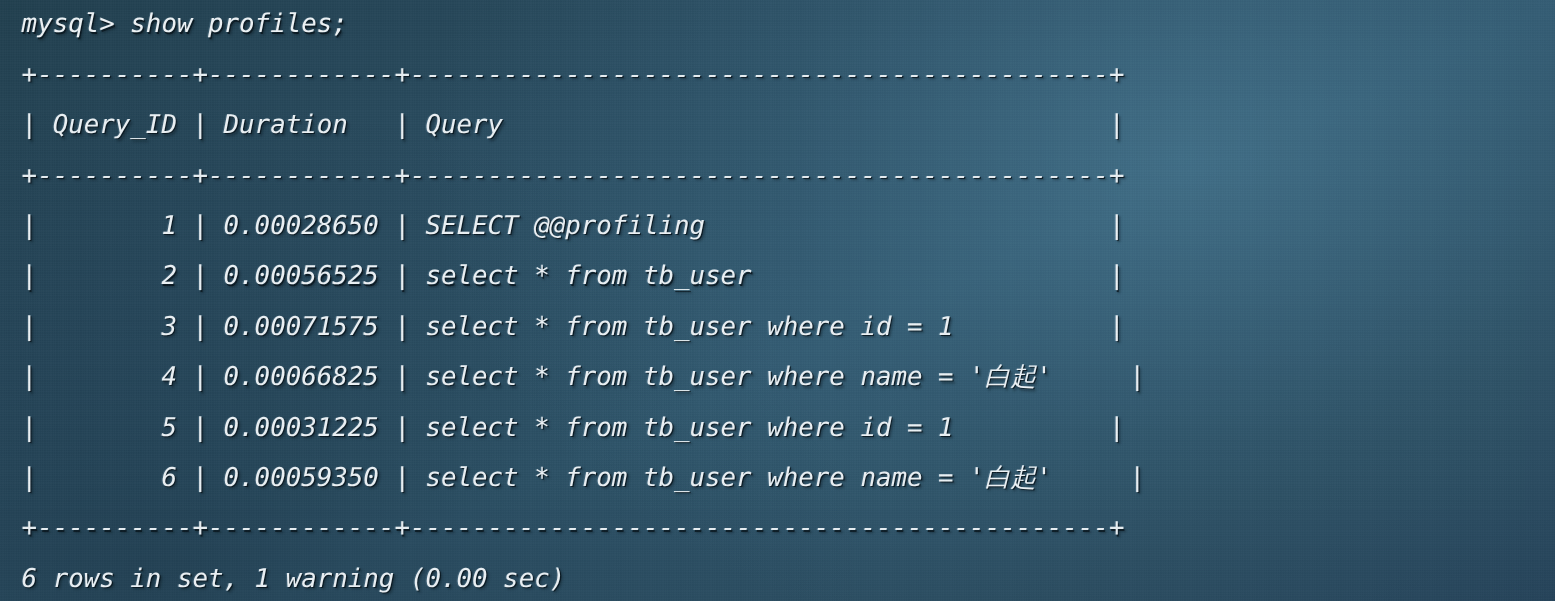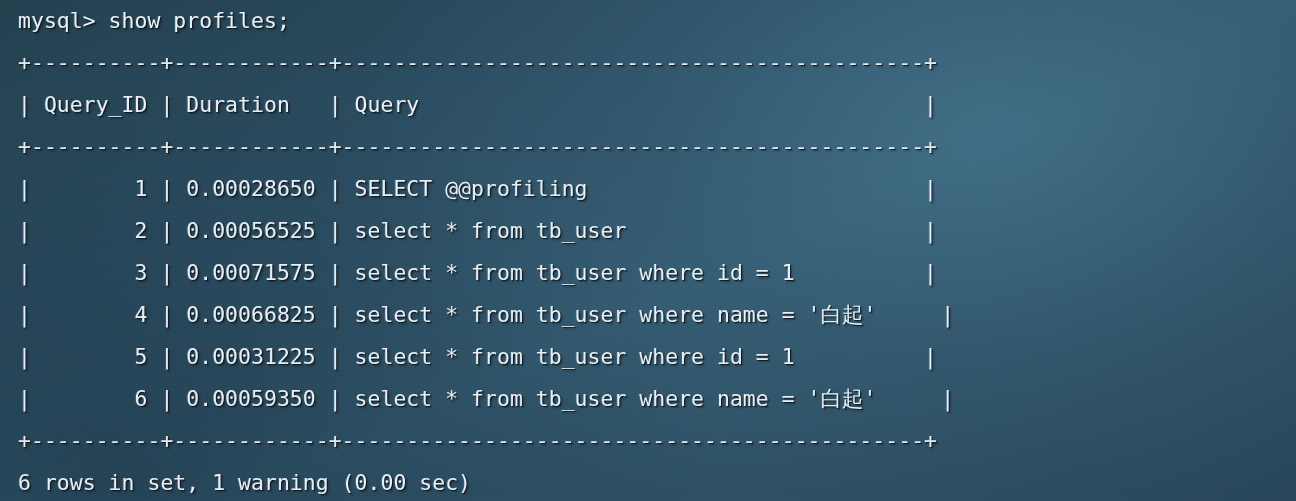--- a/index.html
+++ b/index.html
@@ -54,20 +54,21 @@
   .term-line {
     display: block;
     height: 42px;
     line-height: 42px;
     white-space: pre;
     text-shadow:
       1px 1px 0 rgba(8,20,28,0.80),
       2px 2px 2px rgba(8,20,28,0.45),
       -1px 0 0 rgba(150,190,215,0.18);
     color: #eaf0f4;
+    font-style: italic;
   }
 
   .term-line.sep {
     color: #e6edf1;
   }
 
   .term-line.prompt {
     color: #edf2f5;
   }
 

